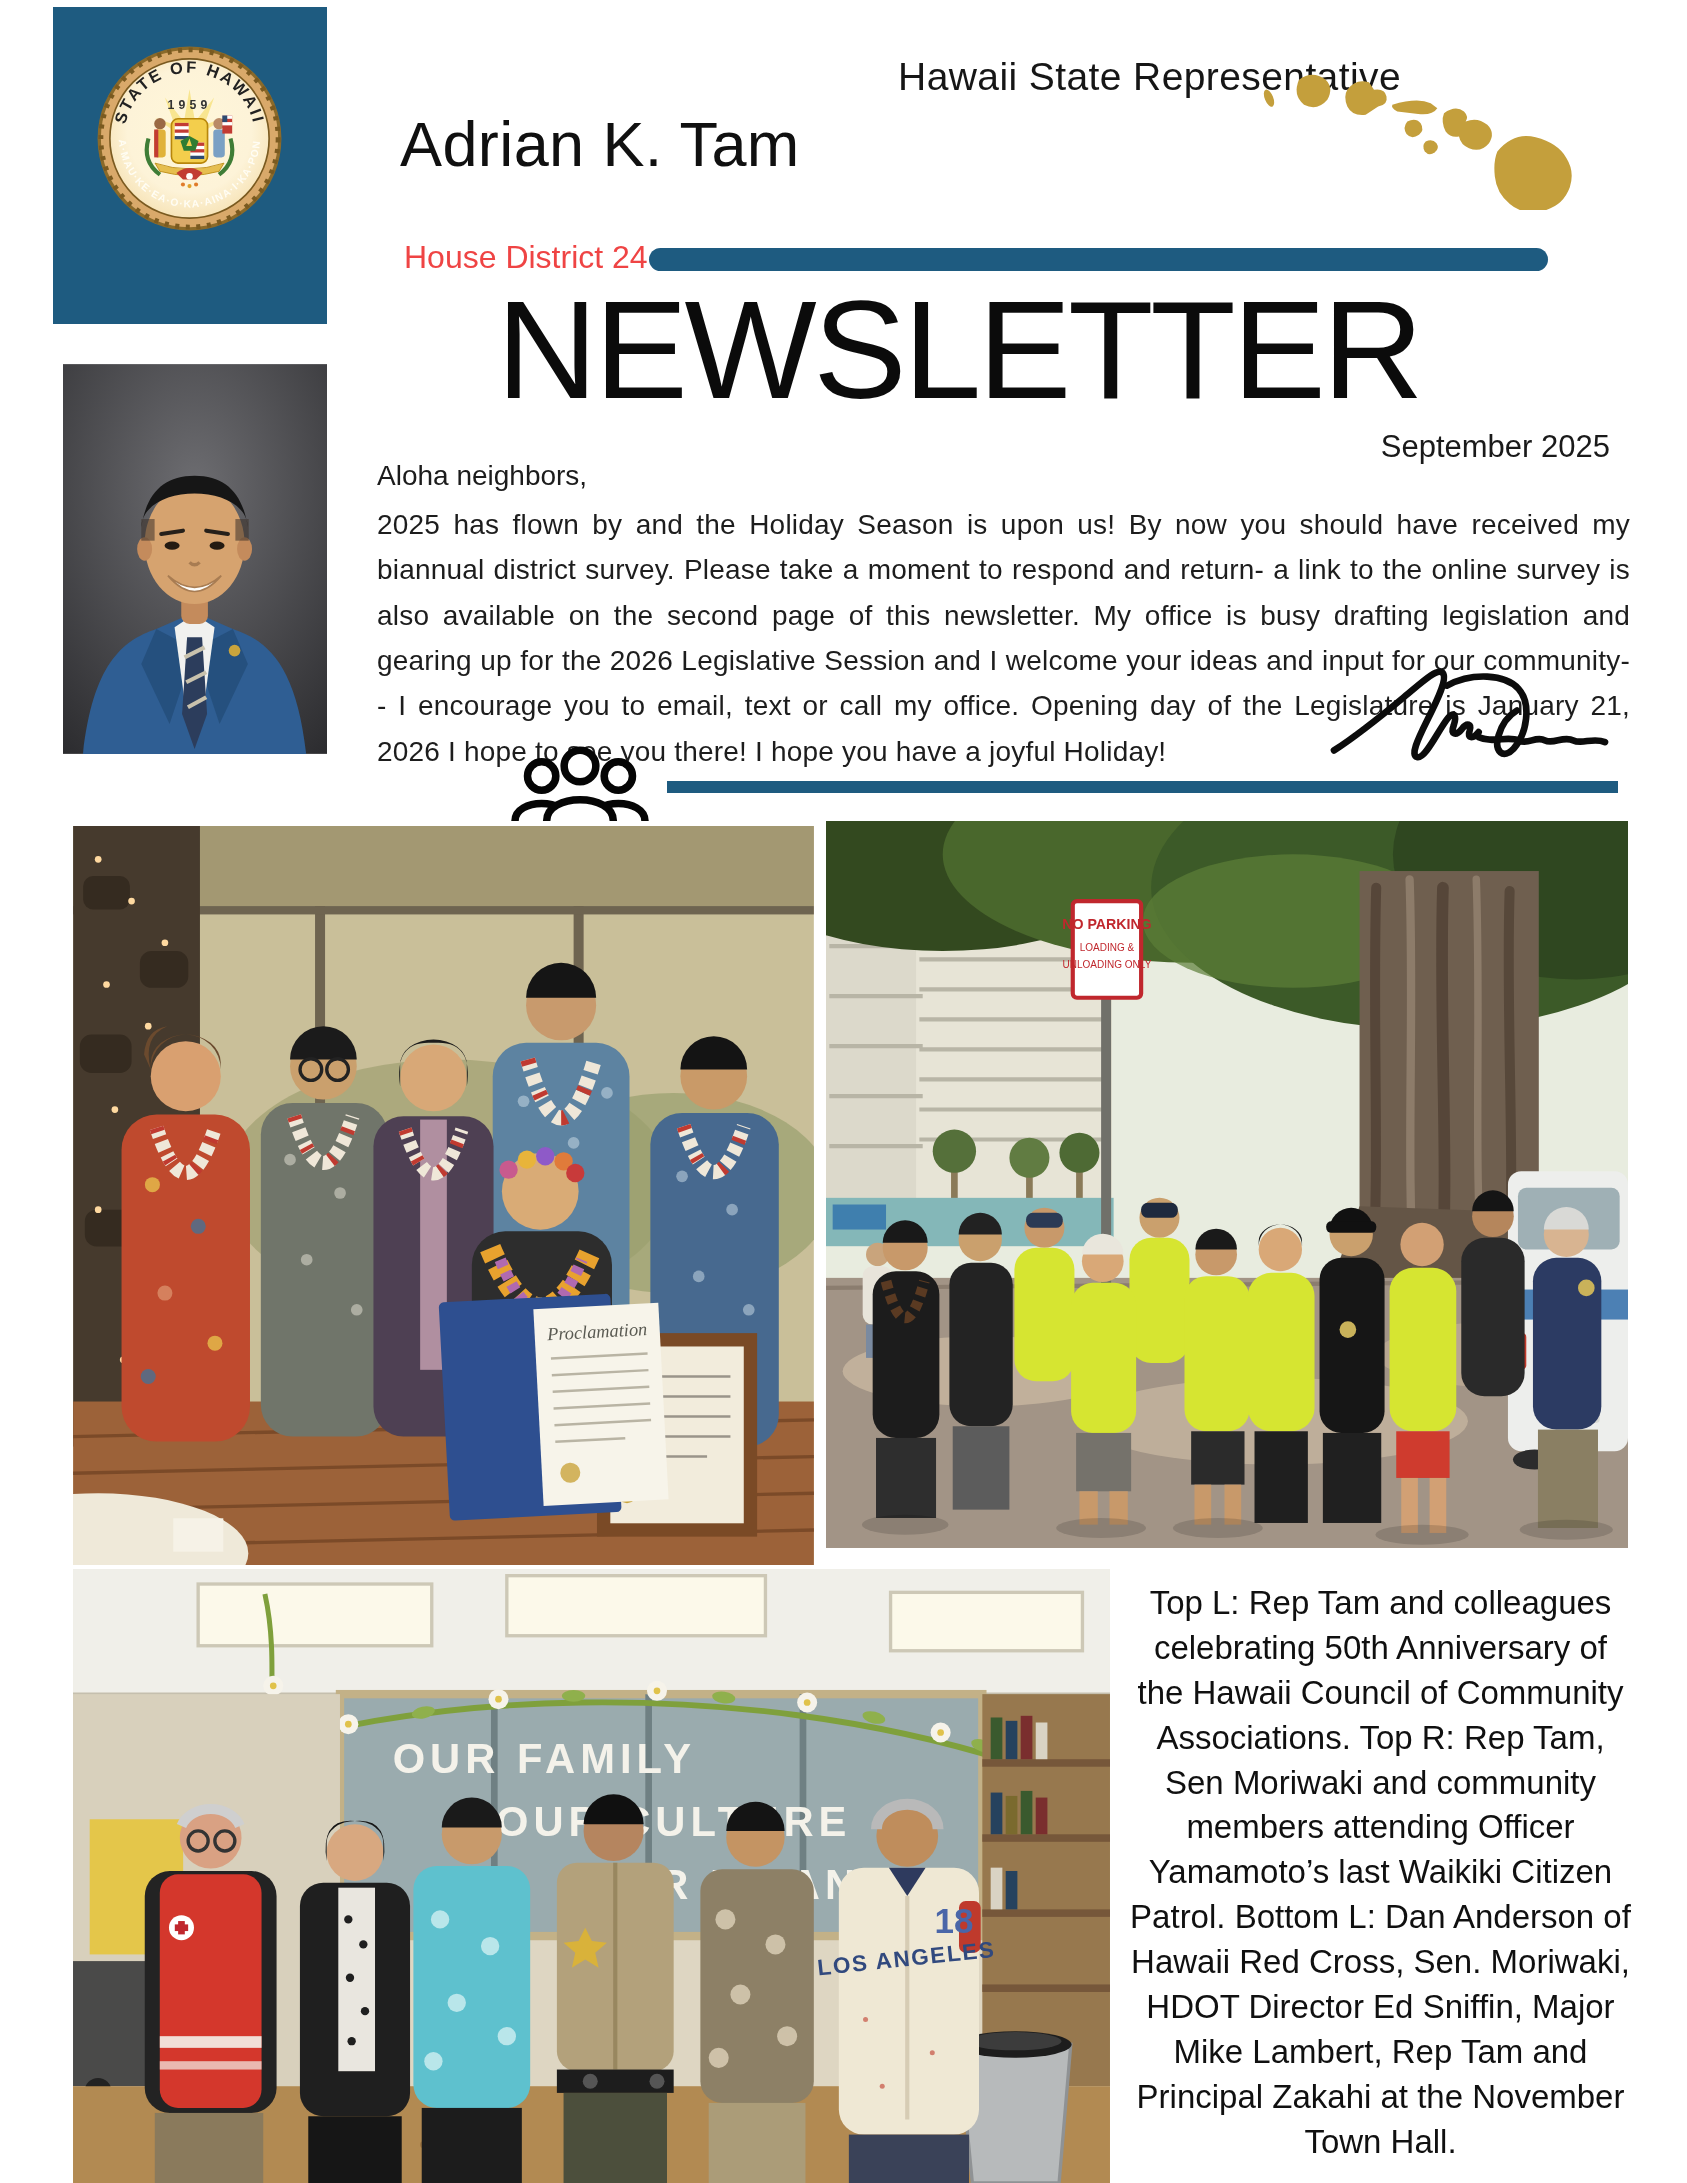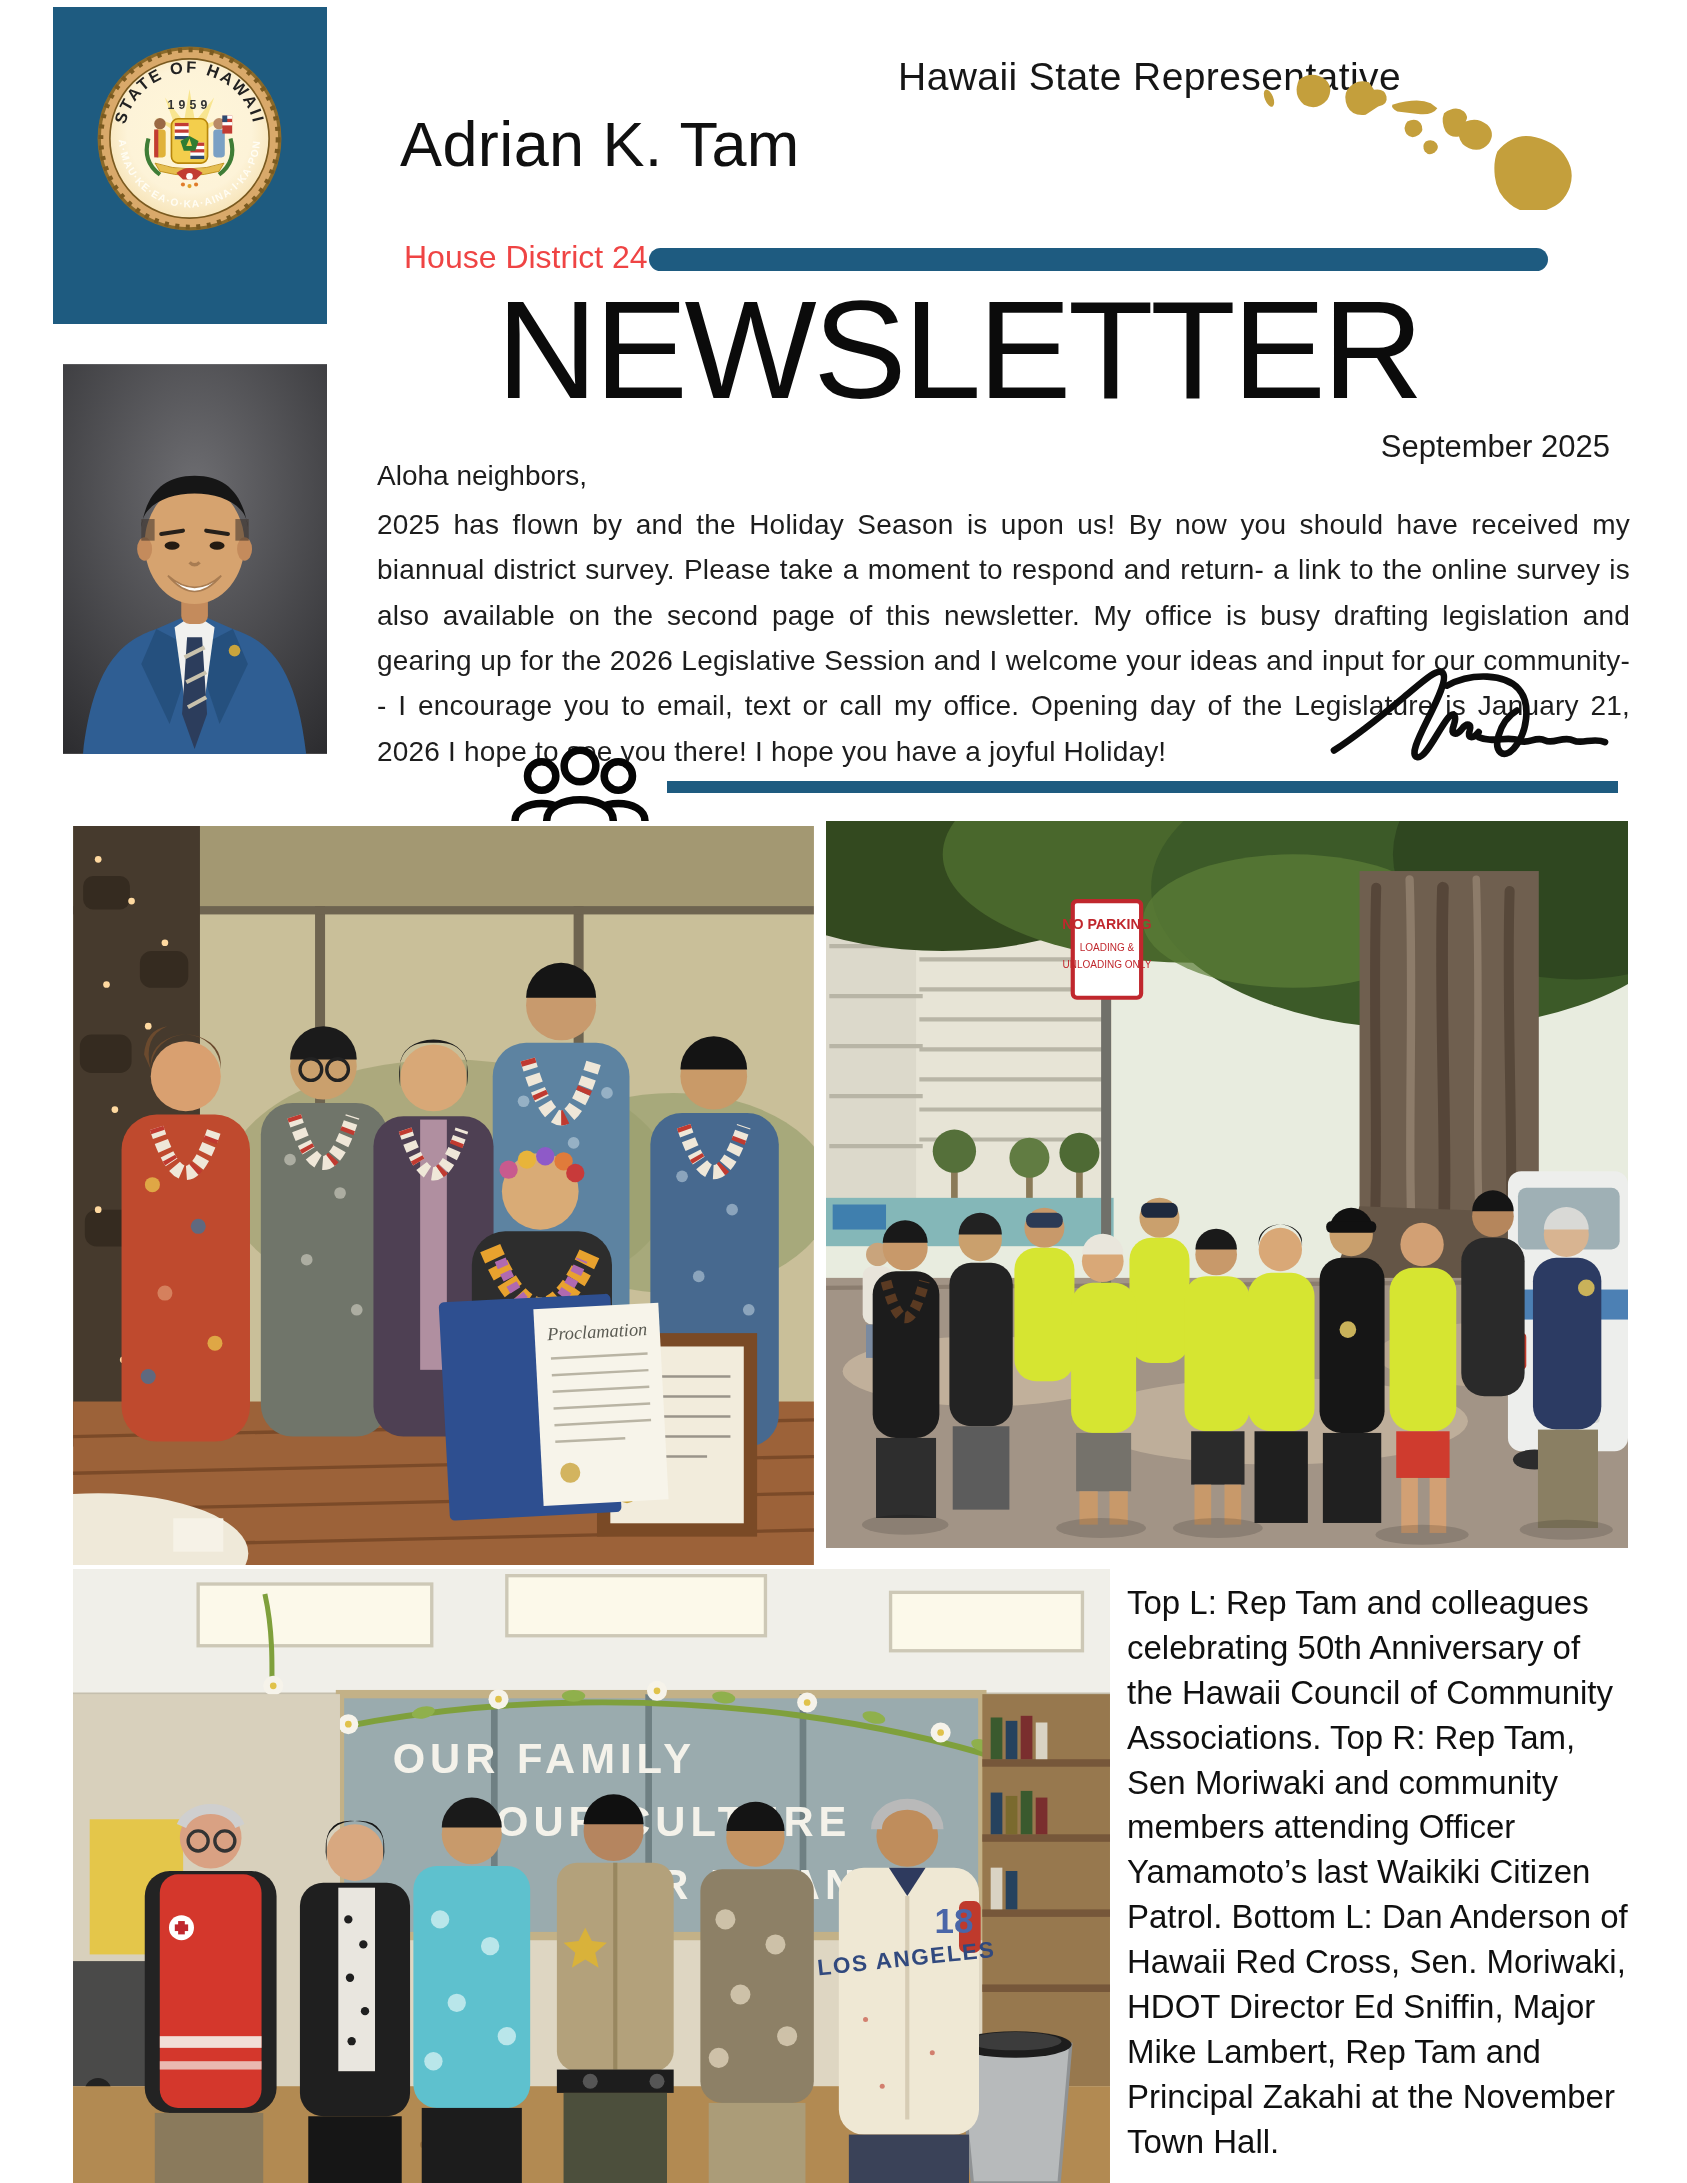--- a/index.html
+++ b/index.html
@@ -27,21 +27,21 @@
   .signature{left:1322px;top:649px;width:300px;height:133px;}
   
   .community-h{left:72px;top:759px;font-size:39px;font-weight:bold;letter-spacing:0.4px;color:#0d0d0d;}
   .people-icon{left:510px;top:741px;width:140px;height:80px;}
   .community-line{left:667px;top:781px;width:951px;height:11.7px;background:#1E5B80;}
   
   .photo{display:block;}
   .photo1{left:73px;top:826px;width:741px;height:739px;}
   .photo2{left:826px;top:821px;width:802px;height:727px;}
   .photo3{left:73px;top:1569px;width:1037px;height:614px;}
-  .caption{left:1127px;top:1581px;width:507px;font-size:33px;line-height:1.36;color:#101010;}
+  .caption{left:1127px;top:1581px;width:507px;font-size:33px;line-height:1.36;text-align:center;color:#101010;}
   svg{display:block;}
 </style>
 </head>
 <body>
 
 <div class="page">
 
   <div class="abs seal-block">
     <svg class="seal-svg" viewBox="0 0 240 240">
       <defs>

